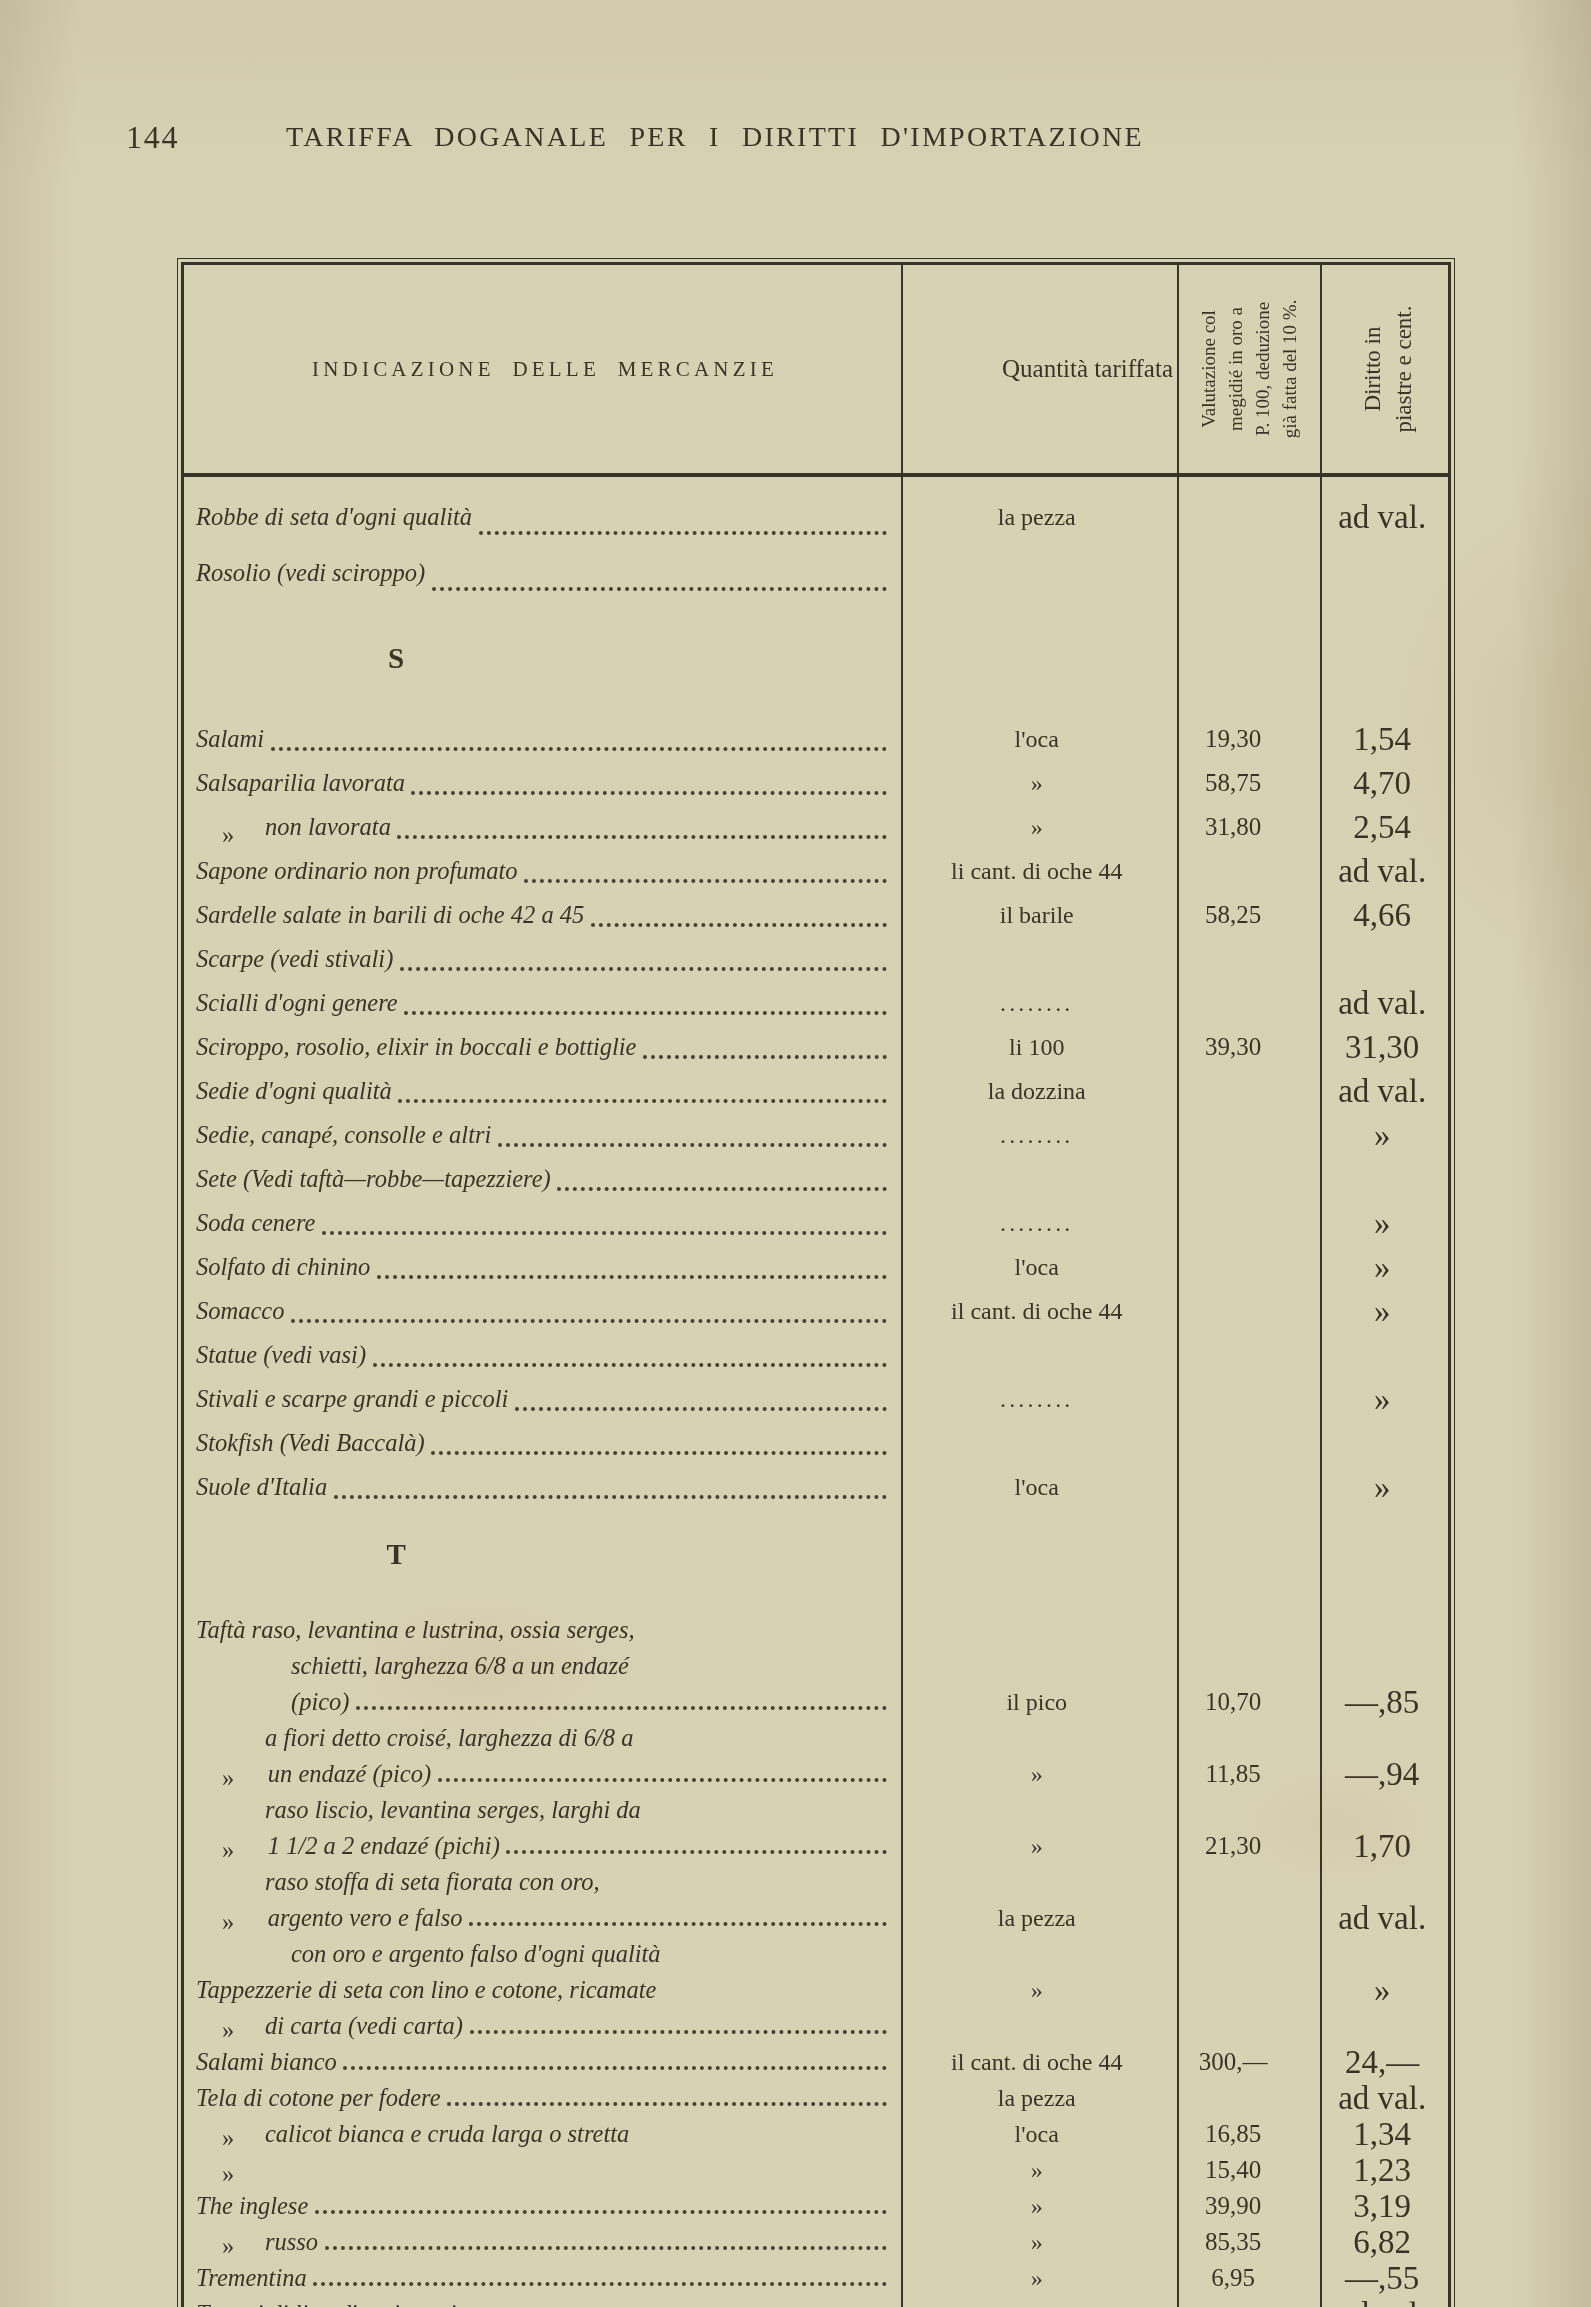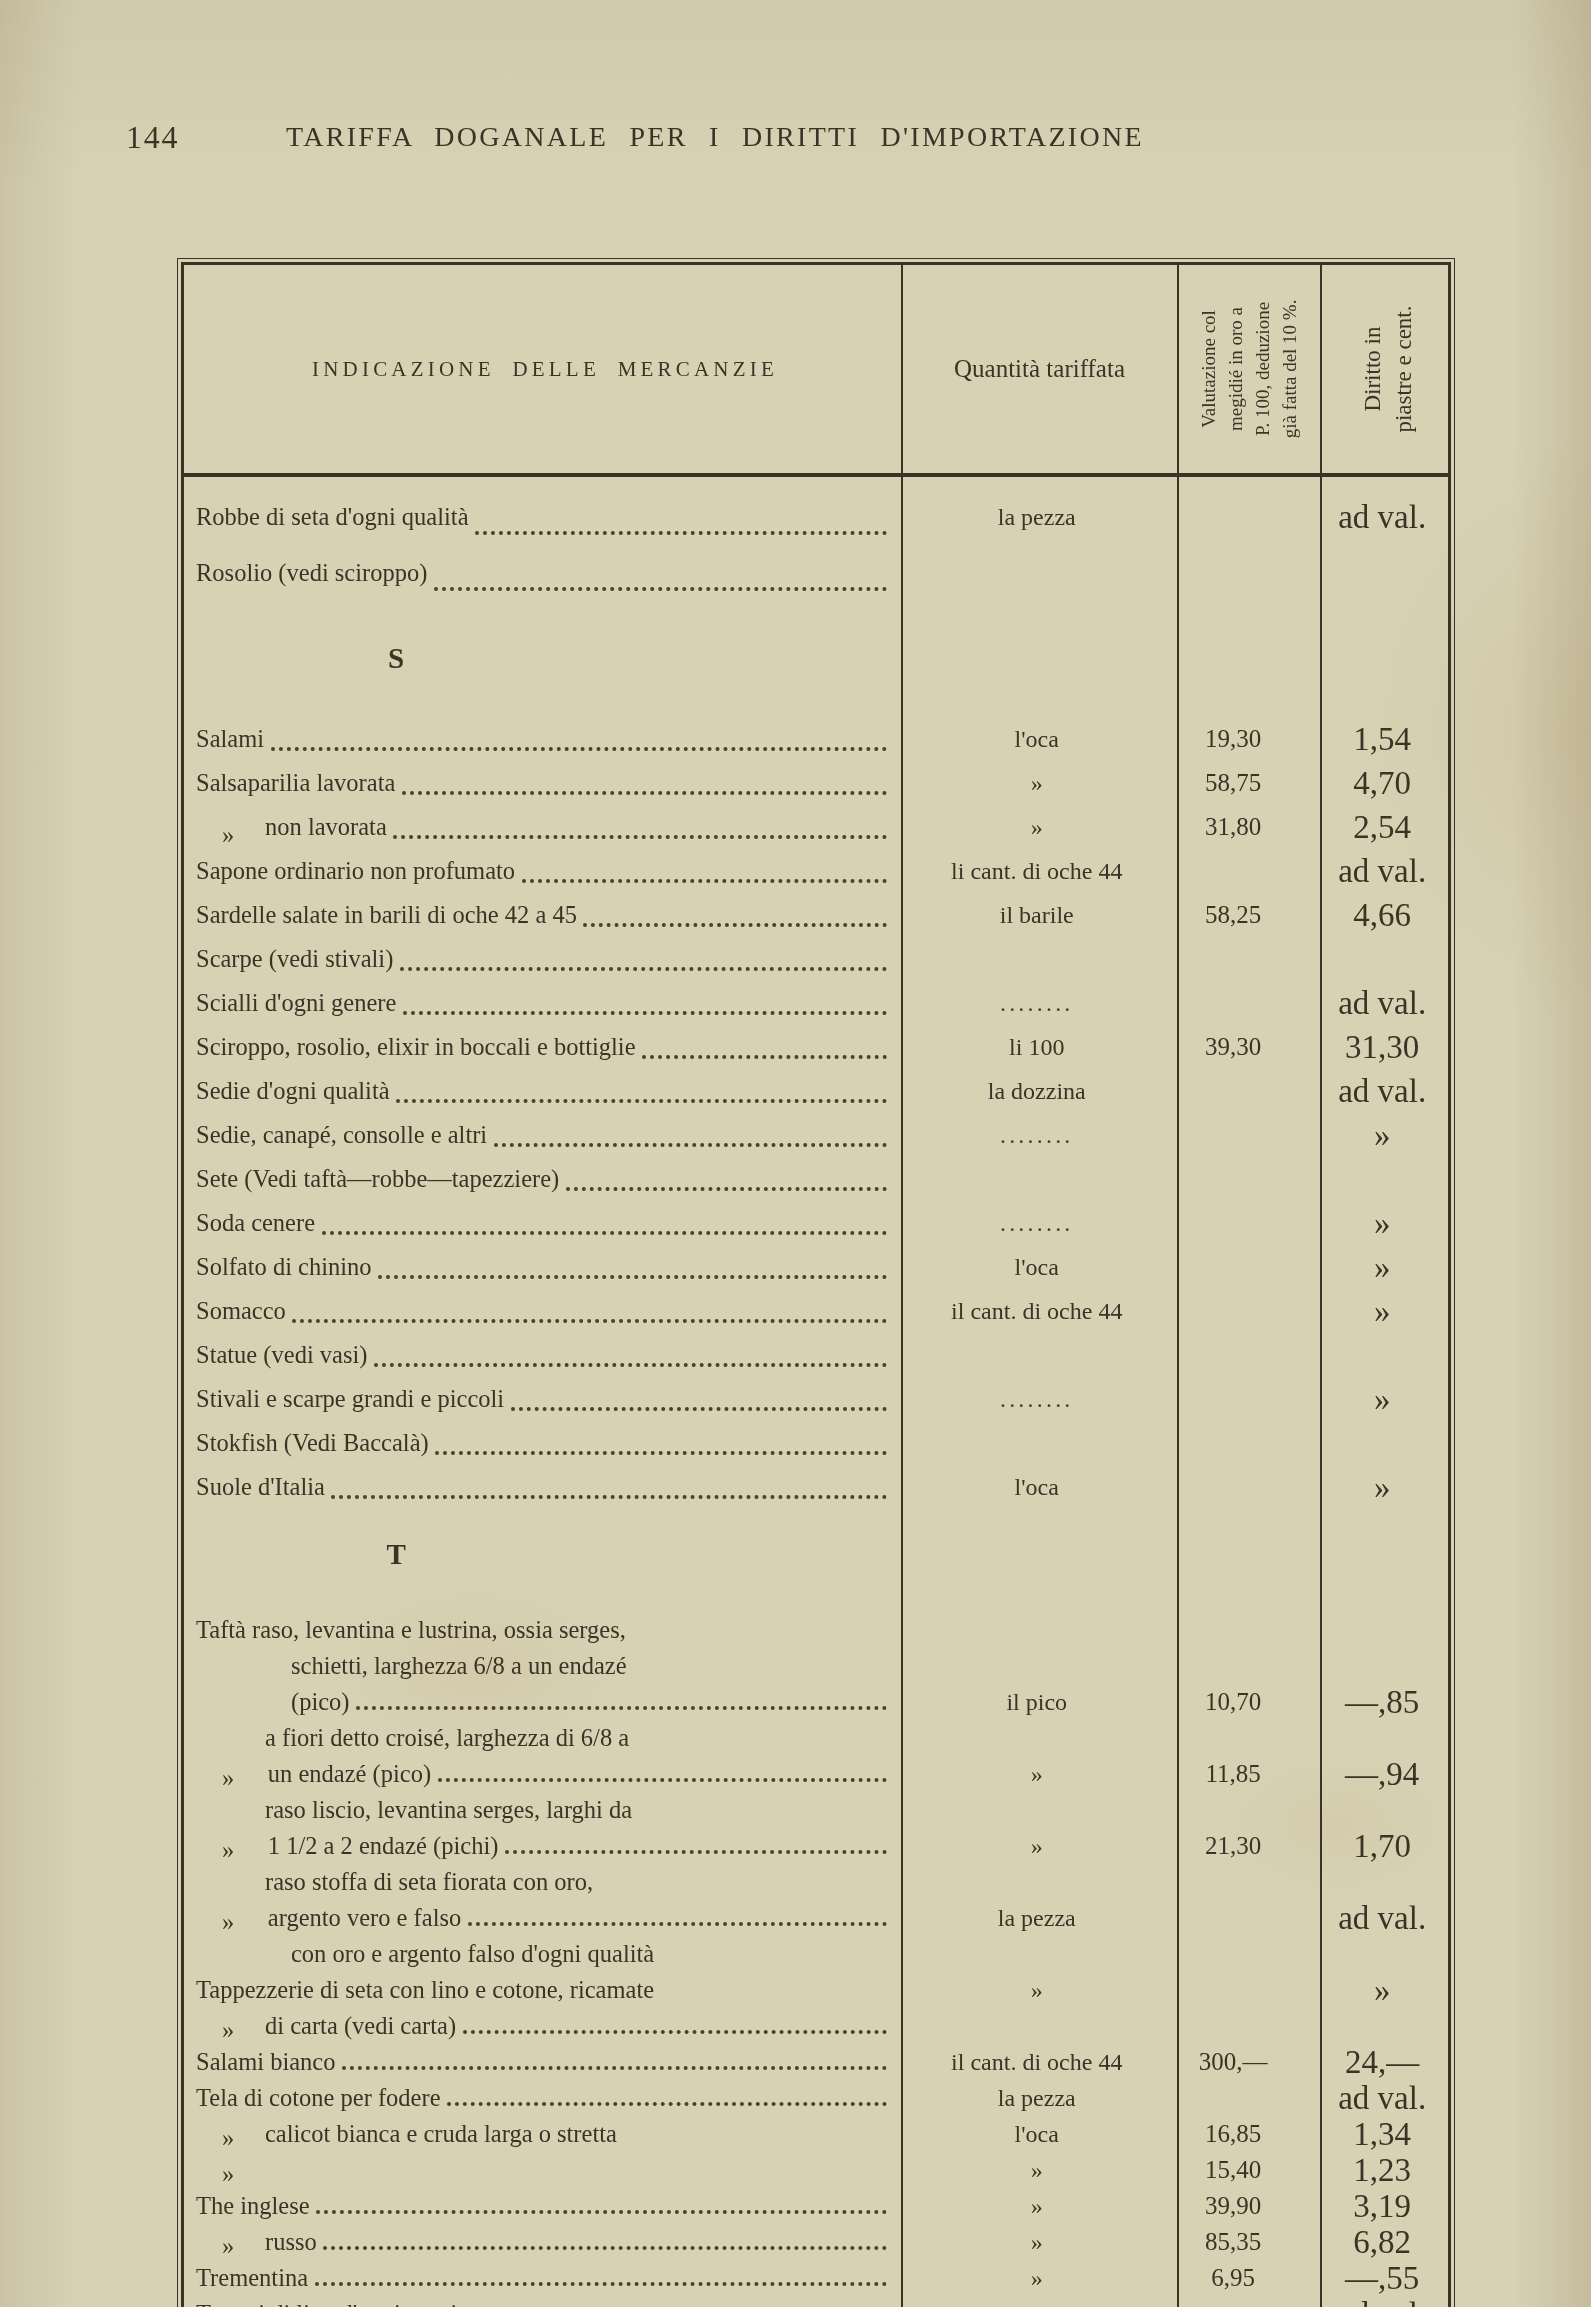--- a/index.html
+++ b/index.html
@@ -42,20 +42,21 @@
   
   .th-merch{
     position:absolute;left:0;top:0;width:722px;height:208px;
     display:flex;align-items:center;justify-content:center;
     font-size:21px;letter-spacing:4.2px;word-spacing:8.3px;white-space:nowrap;
   }
   .th-qty{
     position:absolute;left:717px;top:0;width:277px;height:208px;
     display:flex;align-items:center;justify-content:center;
     font-size:25px;
+    padding-left:48px;
   }
   .th-rot{
     position:absolute;top:0;height:208px;
     display:flex;align-items:center;justify-content:center;
   }
   .th-val{left:996px;width:140px;}
   .th-duty{left:1138px;width:132px;}
   .rot-inner{
     transform:rotate(-90deg);
     width:201px;text-align:center;
@@ -69,21 +70,21 @@
   .c-name{width:717px;box-sizing:border-box;padding-left:12px;display:flex;align-items:flex-end;}
   .c-qty{width:277px;box-sizing:border-box;text-align:center;font-size:24px;}
   .c-val{width:142px;box-sizing:border-box;text-align:center;padding-right:25px;font-size:25px;}
   .c-duty{width:132px;box-sizing:border-box;text-align:center;font-size:33px;}
   .line,.c-qty,.c-val,.c-duty{line-height:41px;}
   .lines-wrap{flex:1;min-width:0;font-size:24.5px;}
   .marker{width:69px;flex:0 0 69px;padding-left:26px;box-sizing:border-box;font-size:24.5px;}
   .line.cont{padding-left:95px;}
   .has-marker .line.cont{padding-left:2.8px;}
   .line.last{display:flex;align-items:flex-end;}
-  .line .txt{white-space:nowrap;}
+  .line .txt{white-space:nowrap;font-style:italic;}
   .leader{flex:1;border-bottom:4.2px dotted #474031;margin:0 12px 10px 6.5px;min-width:18.5px;}
   .qdots{letter-spacing:3.2px;}
 
   
   .block-intro .line,.block-intro .c-qty,.block-intro .c-val,.block-intro .c-duty{line-height:56px;}
   .block-s .line,.block-s .c-qty,.block-s .c-val,.block-s .c-duty{line-height:44px;}
   .block-t .line,.block-t .c-qty,.block-t .c-val,.block-t .c-duty{line-height:36px;}
 
   .row--section{display:block;}
   .sec-s{margin-top:41px;margin-bottom:42px;}

